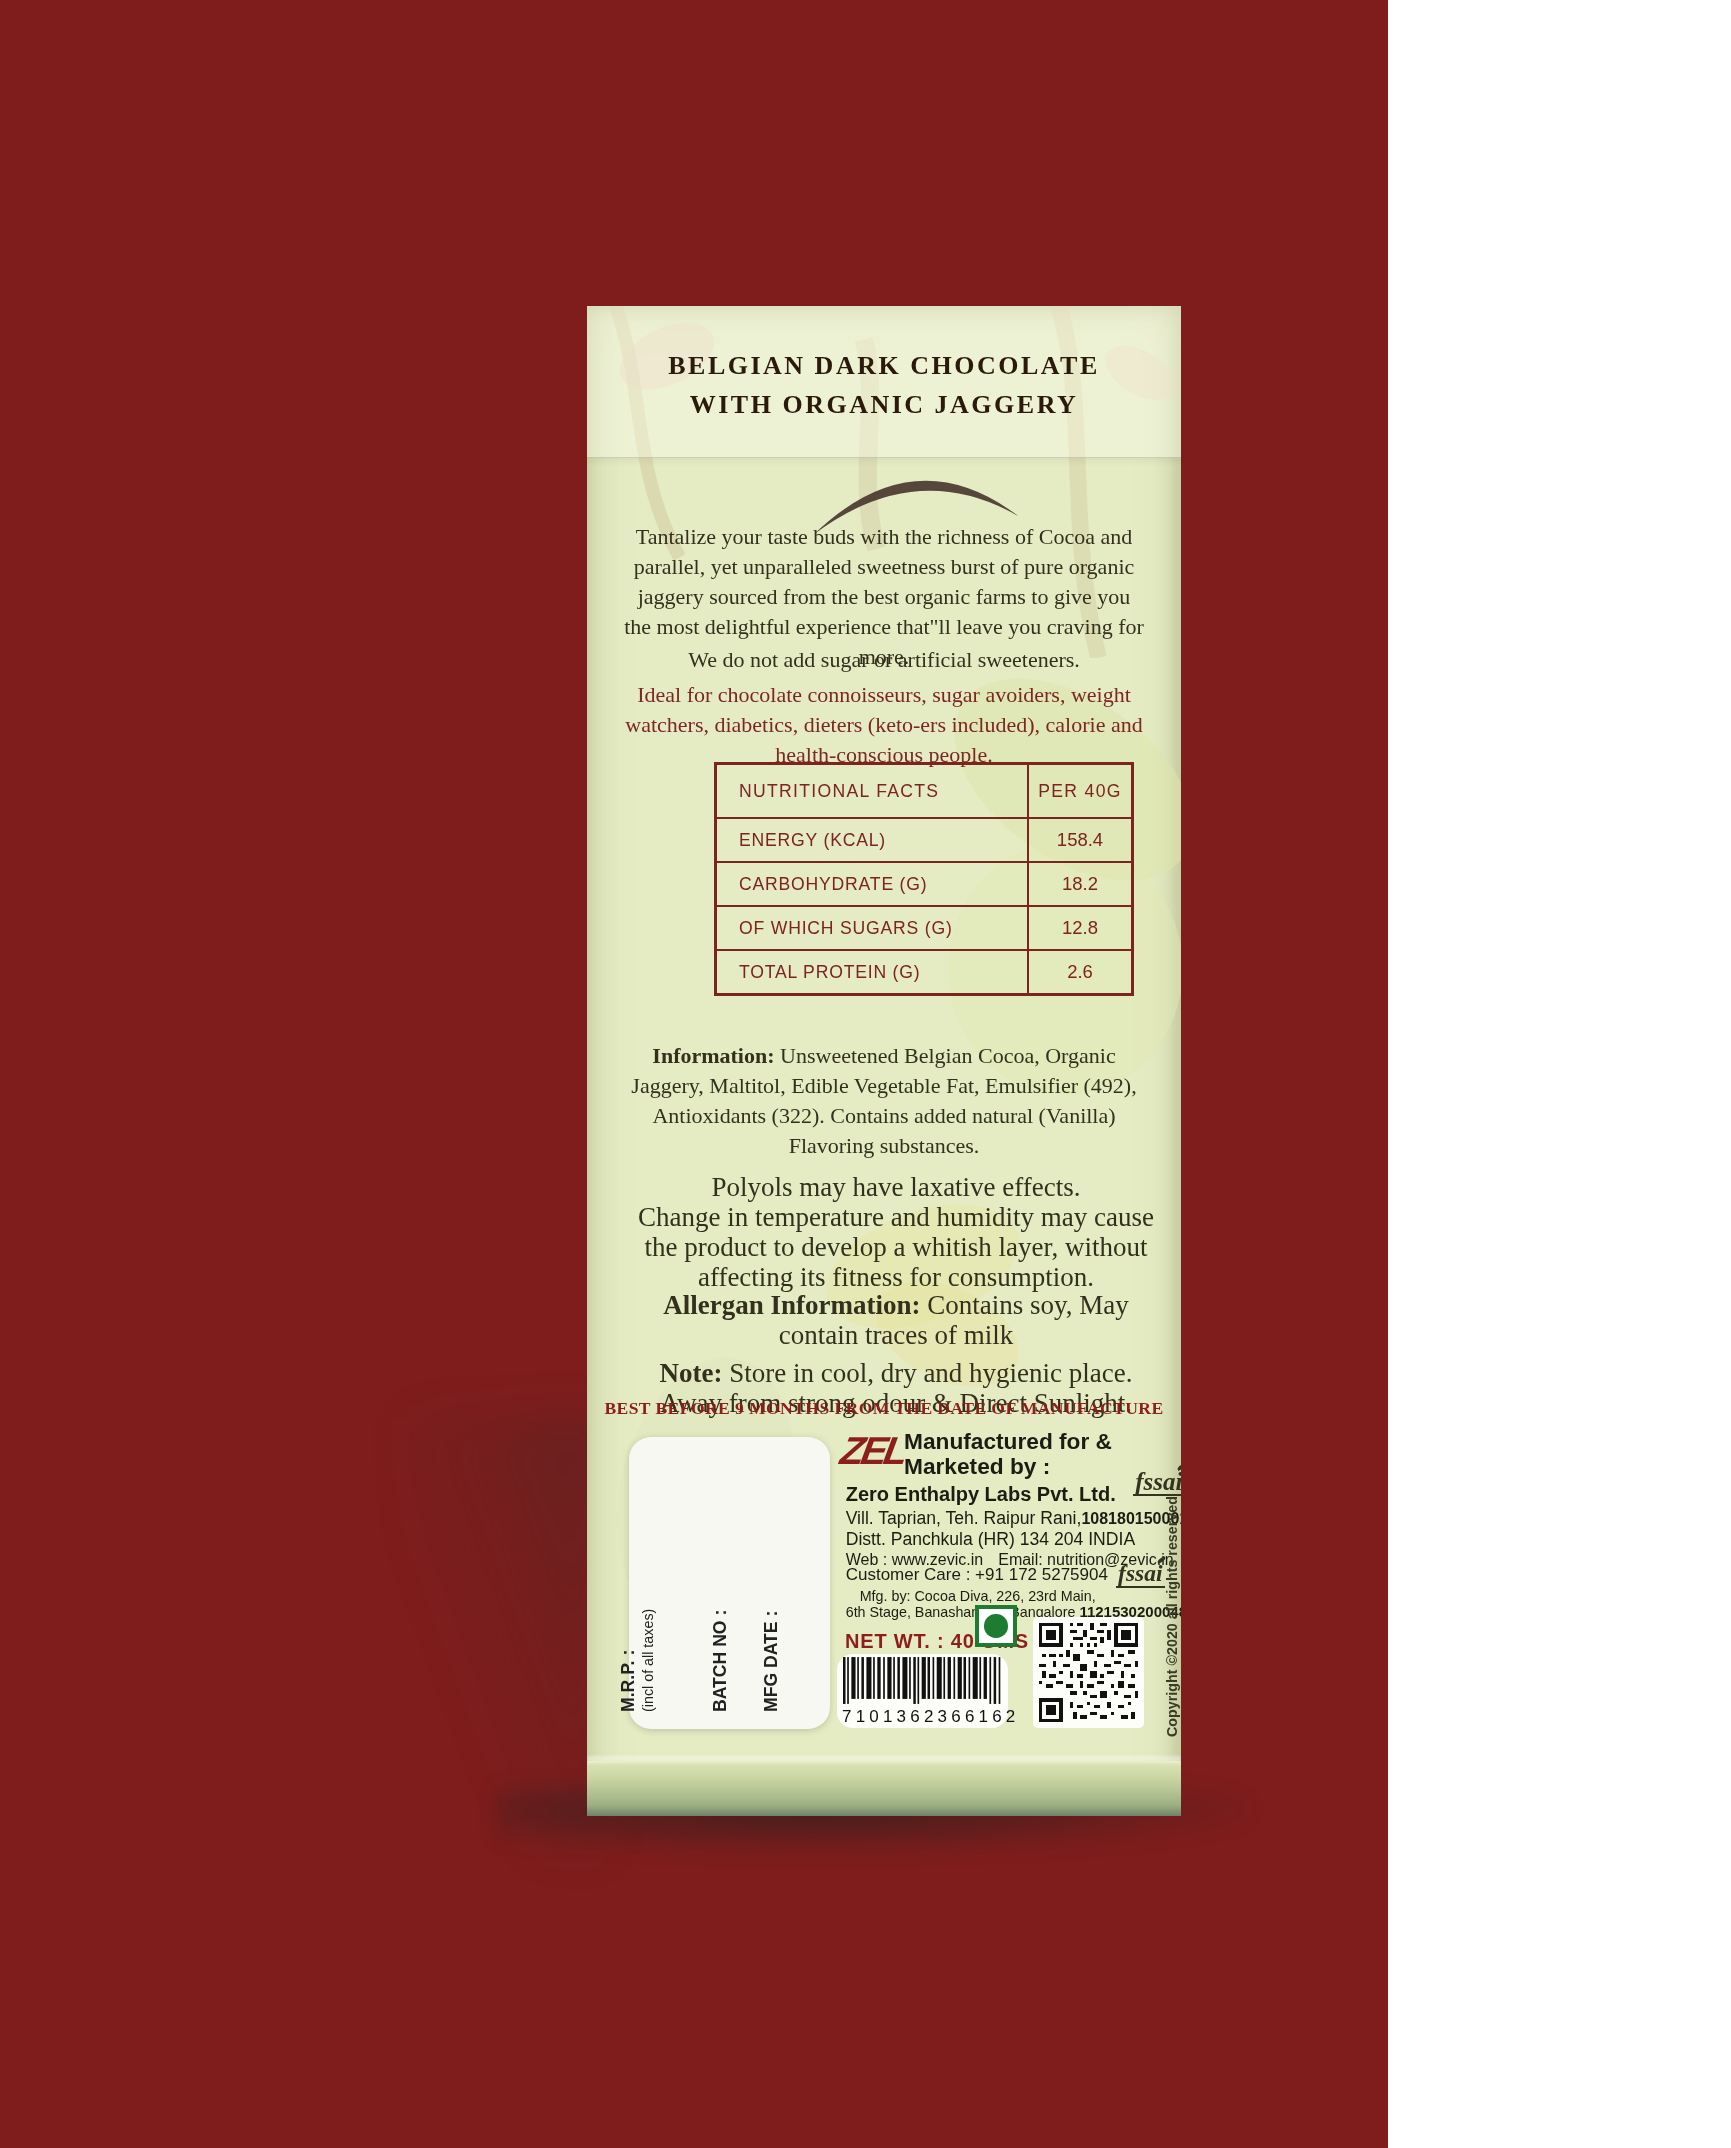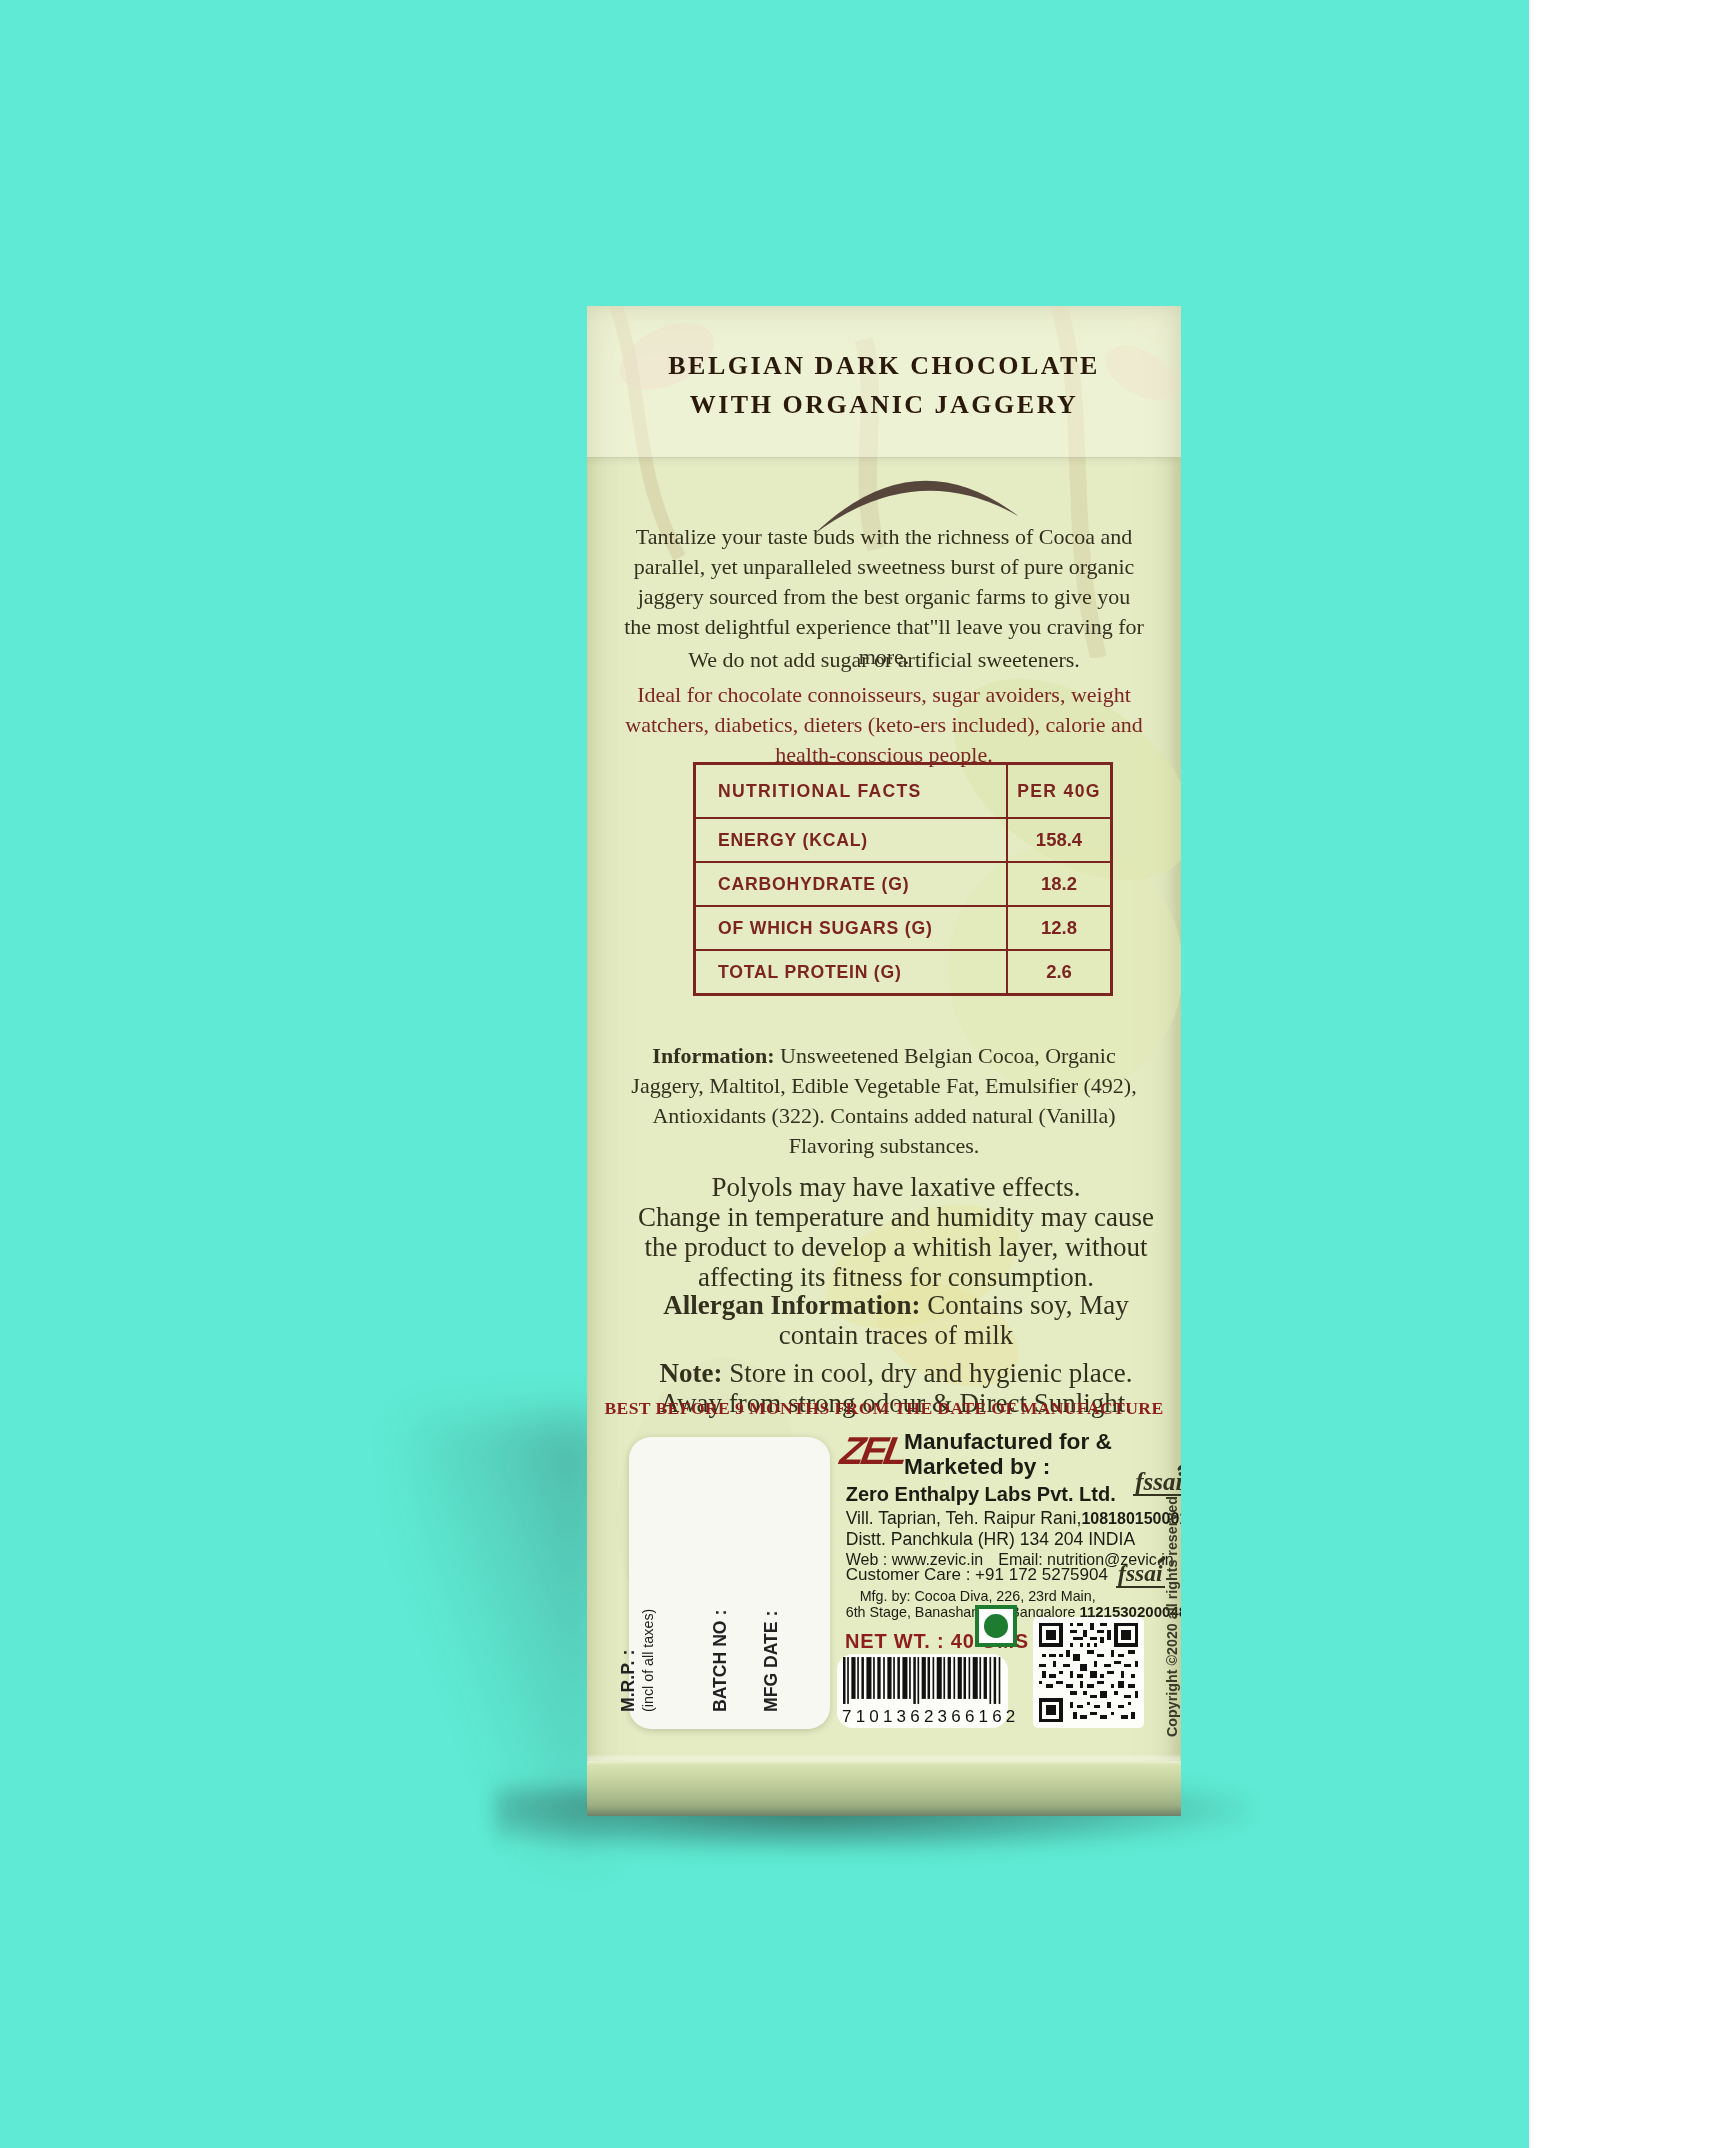--- a/index.html
+++ b/index.html
@@ -1,16 +1,16 @@
 <!DOCTYPE html>
 <html style="font-size:13.4px"><head>
 <meta charset="utf-8">
 <style>
   html,body{margin:0;padding:0;background:#ffffff;}
-  .stage{position:relative;width:1529px;height:2148px;background:#5eead4;overflow:hidden;
+  .stage{position:relative;width:1388px;height:2148px;background:#7f1d1d;overflow:hidden;
          font-family:"Liberation Serif",serif;}
 
   
   .shadow-left{position:absolute;left:409px;top:1418px;width:193px;height:436px;
     background:linear-gradient(250deg,rgba(40,45,40,.30) 0%,rgba(40,45,40,.12) 35%,rgba(40,45,40,0) 70%);
     filter:blur(22px);}
   .ground-shadow{position:absolute;left:495px;top:1786px;width:755px;height:67px;
     background:radial-gradient(ellipse at 42% 35%,rgba(22,32,28,.55) 0%,rgba(22,32,28,.25) 45%,rgba(22,32,28,0) 75%);
     filter:blur(8.4px);}
 
@@ -36,23 +36,23 @@
   .swoosh{position:absolute;left:220px;top:153px;}
 
   
   .para{position:absolute;left:37px;width:520px;text-align:center;color:#33301e;
     font-size:22px;line-height:30px;margin:0;}
   .intro{top:216px;}
   .no-sugar{top:339px;}
   .ideal{top:374px;color:#7c2723;left:28.5px;width:537px;}
 
   
-  .ntable{position:absolute;left:106px;top:456px;width:420px;border:3.4px solid #7b2420;
+  .ntable{position:absolute;left:127px;top:456px;width:420px;border:3.4px solid #7b2420;
     box-sizing:border-box;color:#7b2420;
-    font-family:"Liberation Sans",sans-serif;font-weight:bold;}
+    font-family:"Liberation Sans",sans-serif;font-weight:normal;}
   .nrow{display:flex;border-top:2.5px solid #7b2420;height:42px;align-items:center;}
   .nrow.nhead{border-top:none;height:52px;}
   .ncell-l{width:310px;padding-left:22px;box-sizing:border-box;font-size:17.6px;letter-spacing:0.8px;}
   .ncell-r{flex:1;border-left:2.5px solid #7b2420;align-self:stretch;display:flex;
     align-items:center;justify-content:center;font-size:18.5px;}
   .nhead .ncell-l,.nhead .ncell-r{font-size:17.6px;letter-spacing:1.3px;}
 
   
   .ingredients{position:absolute;left:28.5px;top:735px;width:537px;text-align:center;
     font-size:22px;line-height:30px;color:#33301e;margin:0;}

